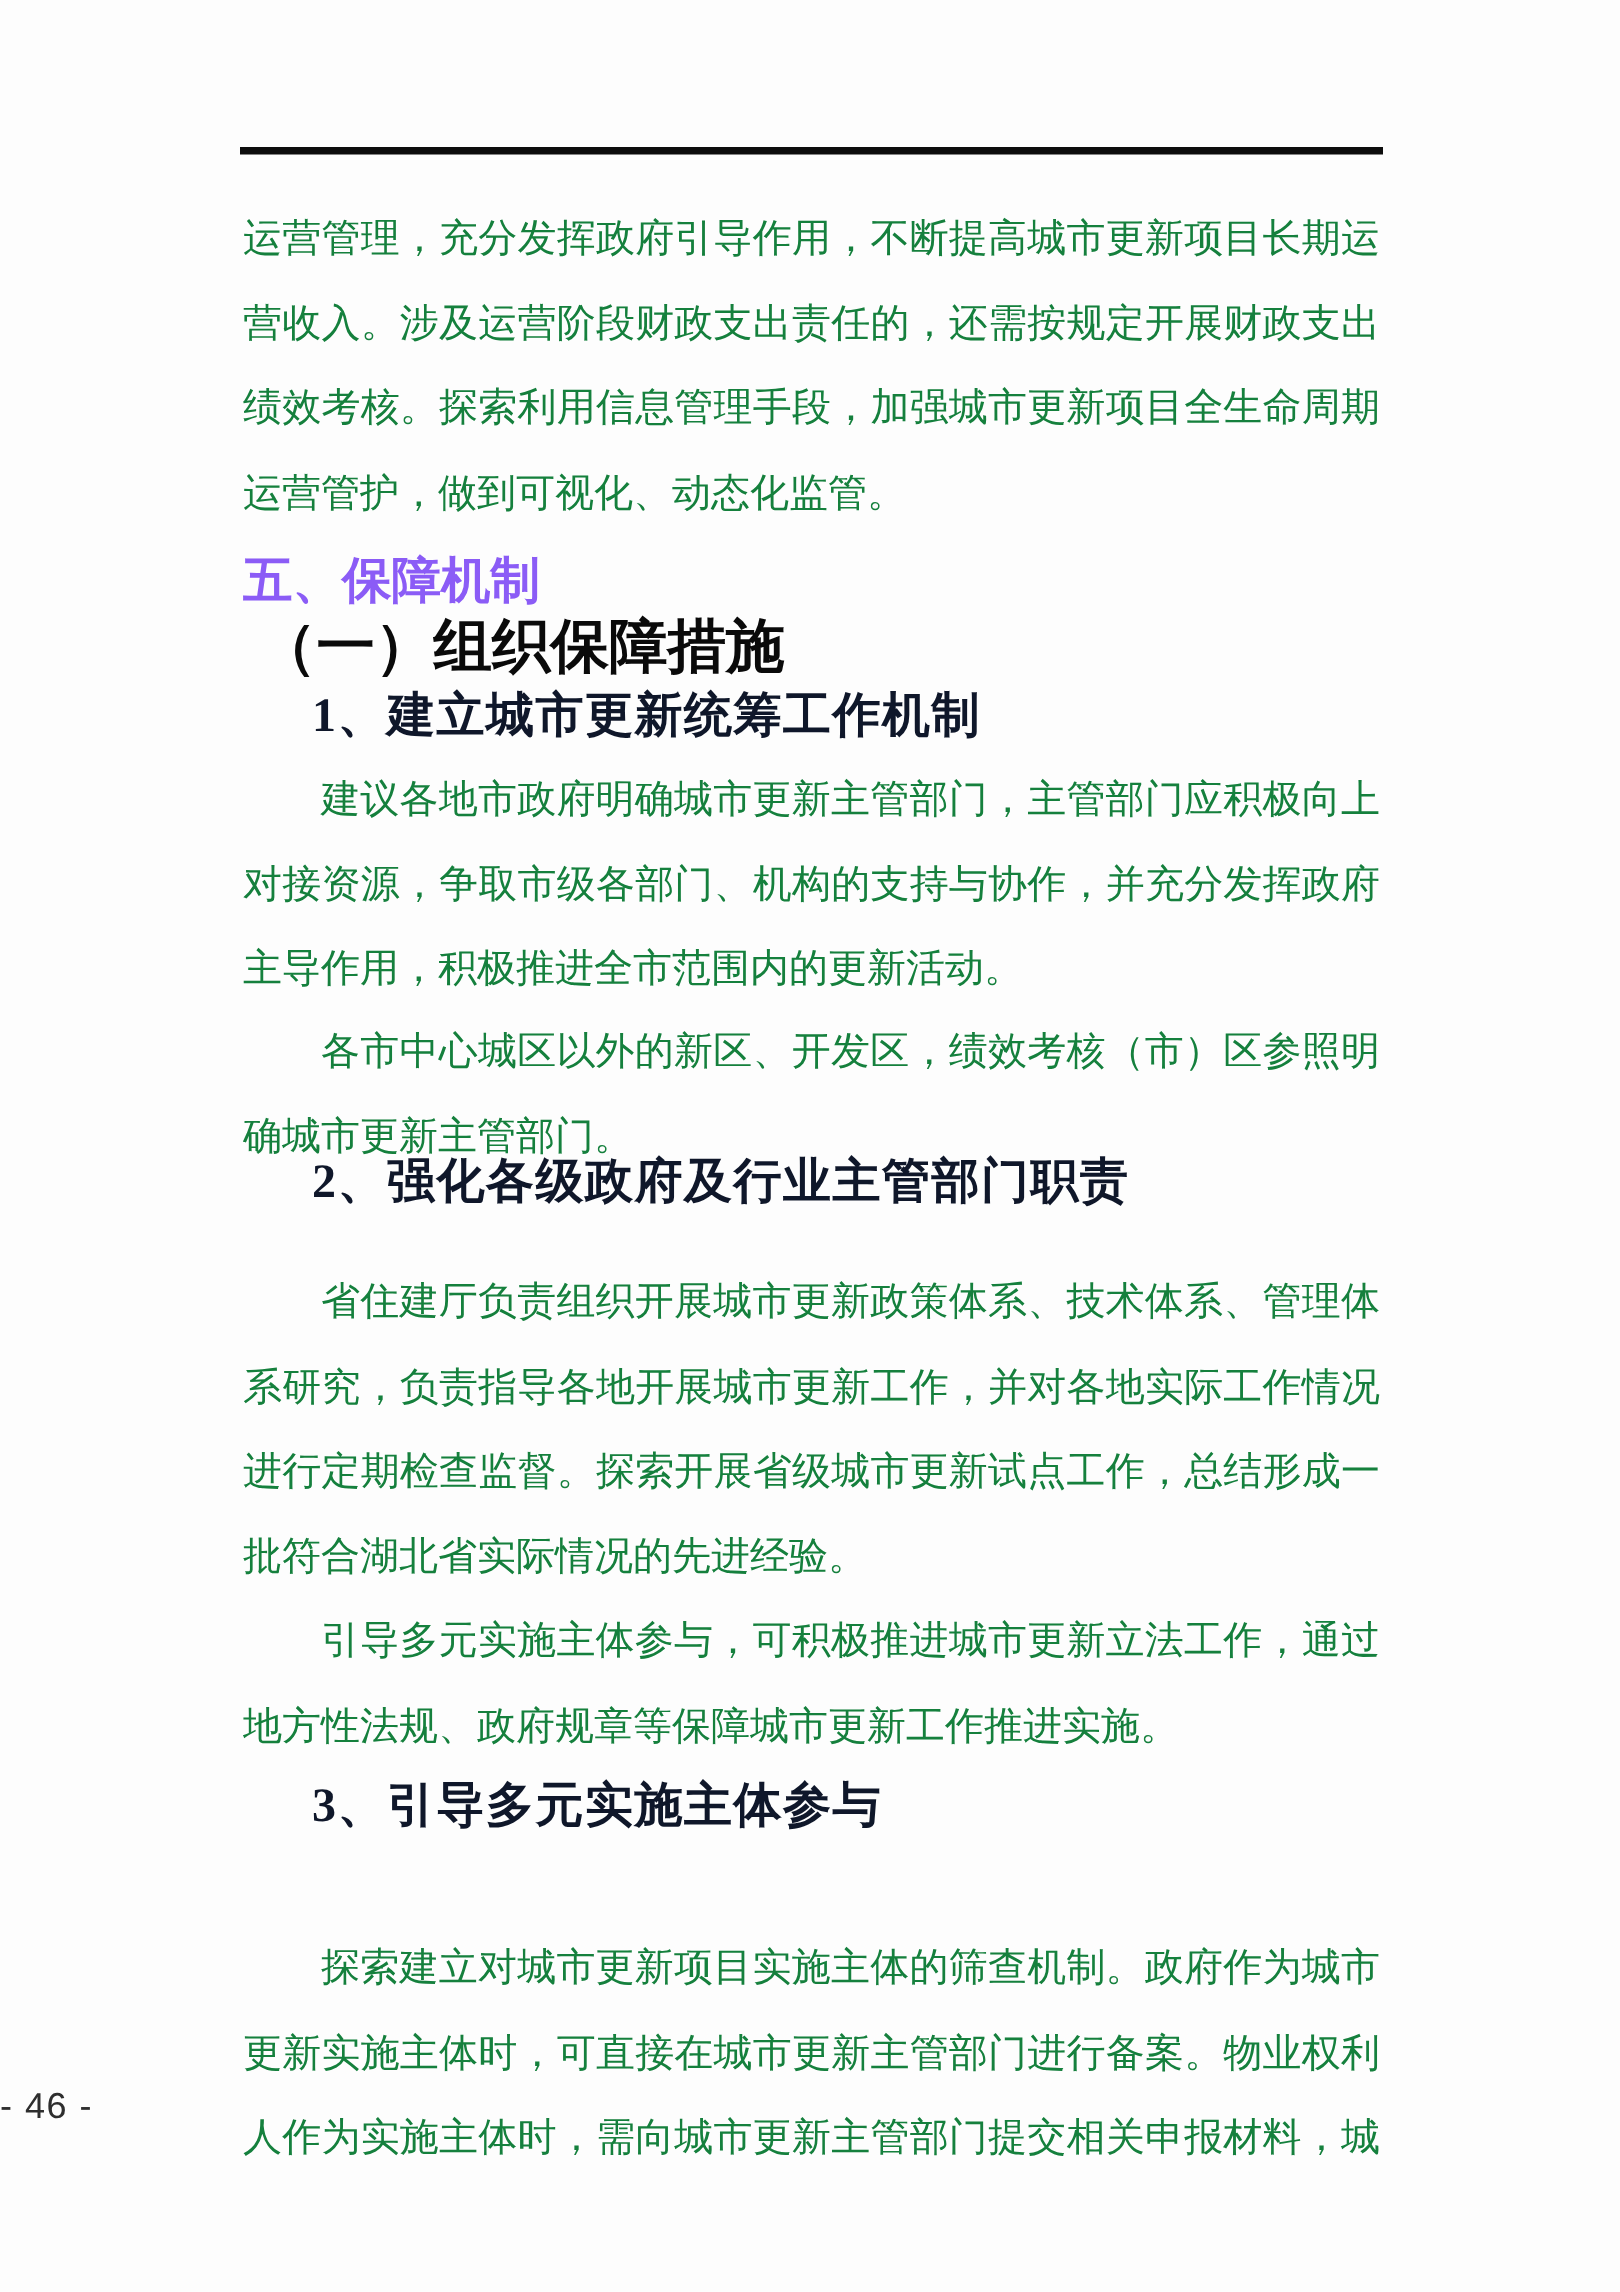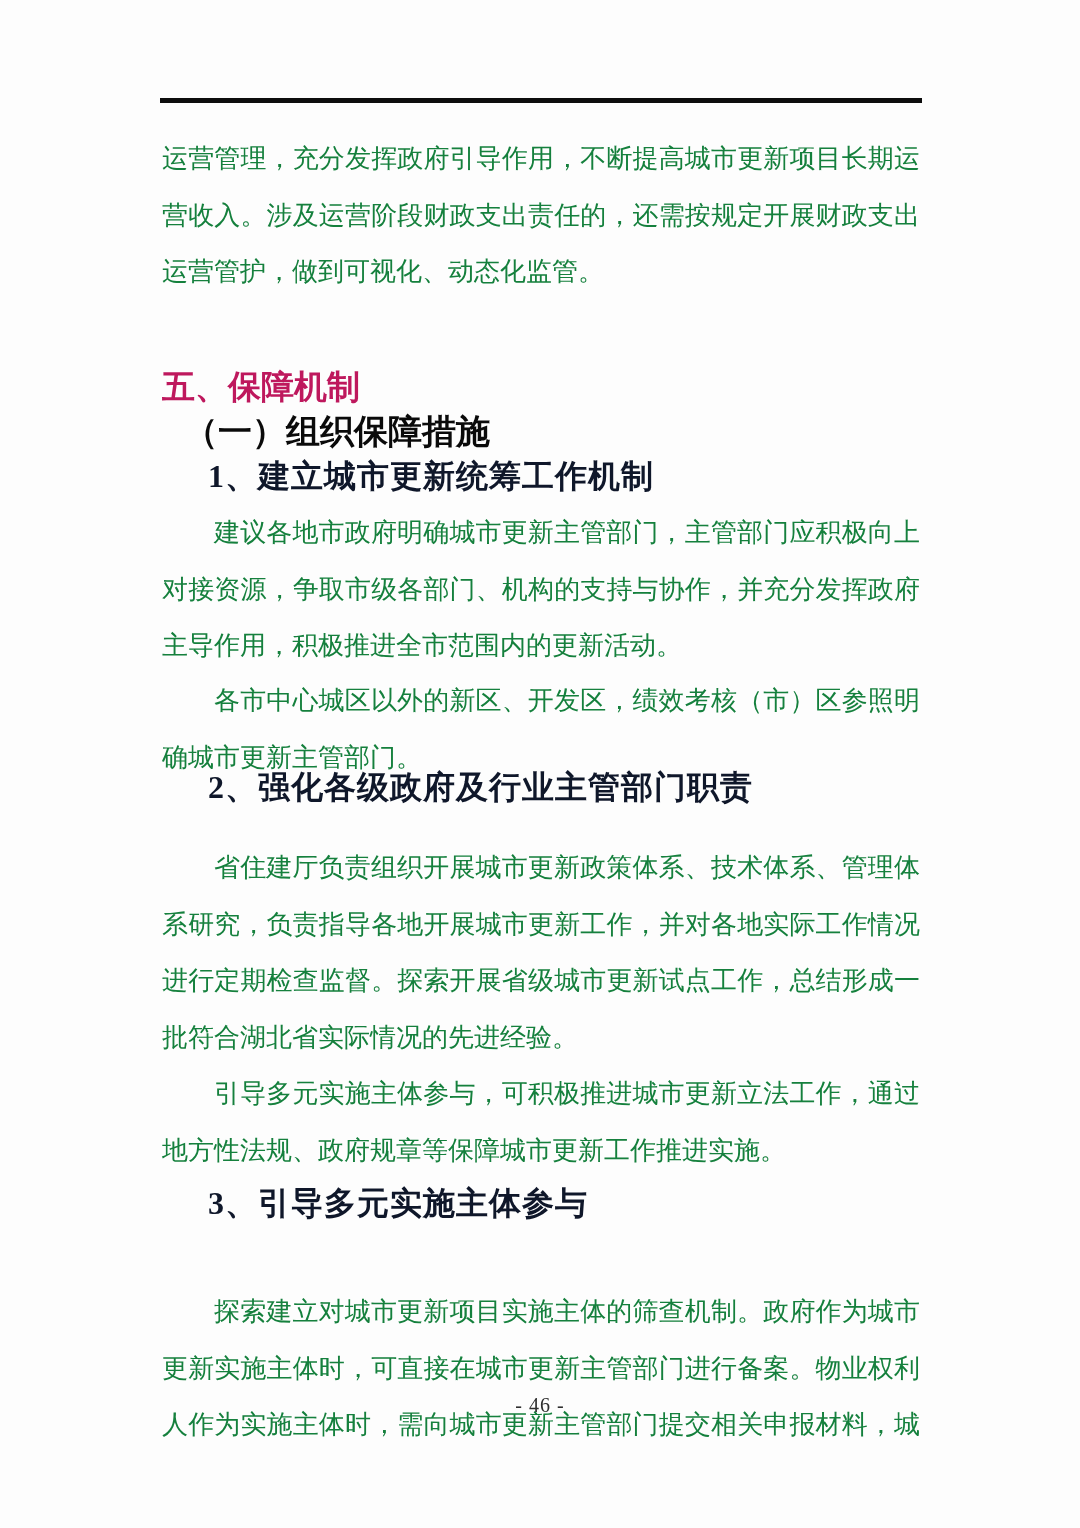--- a/index.html
+++ b/index.html
@@ -50,35 +50,35 @@
   }
   .bline.last {
     text-align-last: left;
   }
   .h1 {
     position: absolute;
     left: 0;
     width: 758px;
     font-family: "Liberation Sans", sans-serif;
     font-weight: bold;
-    color: #be185d;
+    color: #8b5cf6;
     font-size: 33px;
     line-height: 46px;
     height: 46px;
   }
   .h2 {
     position: absolute;
-    left: 12px;
+    left: 0;
     width: 758px;
     padding-left: 10px;
     box-sizing: border-box;
     font-family: "Liberation Serif", serif;
     font-weight: bold;
     color: #0a0a0a;
-    font-size: 34px;
+    font-size: 39px;
     line-height: 46px;
     height: 46px;
   }
   .h3 {
     position: absolute;
     left: 0;
     width: 758px;
     padding-left: 46px;
     box-sizing: border-box;
     font-family: "Liberation Serif", serif;
@@ -87,25 +87,24 @@
     font-size: 32px;
     line-height: 46px;
     height: 46px;
     letter-spacing: 1px;
   }
   .page-number {
     position: absolute;
     left: 0;
     top: 1392px;
     width: 1080px;
-    text-align: center;
-    font-size: 20px;
+    font-size: 24px;
     line-height: 26px;
     color: #2e2e2e;
-    font-family: Liberation Serif, serif;
+    font-family: Liberation Sans, sans-serif;
     letter-spacing: 1px;
   }
   
   #p1   { top: 131px; }
   #h1   { top: 364px; }
   #h2   { top: 409px; }
   #h3-1 { top: 453px; }
   #p2   { top: 505px; }
   #p3   { top: 673px; }
   #h3-2 { top: 764px; }
@@ -119,20 +118,21 @@
 
 <div class="page">
 
   <div class="header-rule"></div>
 
   <div class="content">
 
     <div class="para" id="p1">
       <div class="bline">运营管理，充分发挥政府引导作用，不断提高城市更新项目长期运</div>
       <div class="bline">营收入。涉及运营阶段财政支出责任的，还需按规定开展财政支出</div>
+      <div class="bline">绩效考核。探索利用信息管理手段，加强城市更新项目全生命周期</div>
       <div class="bline last">运营管护，做到可视化、动态化监管。</div>
     </div>
 
     <div class="h1" id="h1">五、保障机制</div>
 
     <div class="h2" id="h2">（一）组织保障措施</div>
 
     <div class="h3" id="h3-1">1、建立城市更新统筹工作机制</div>
 
     <div class="para" id="p2">

